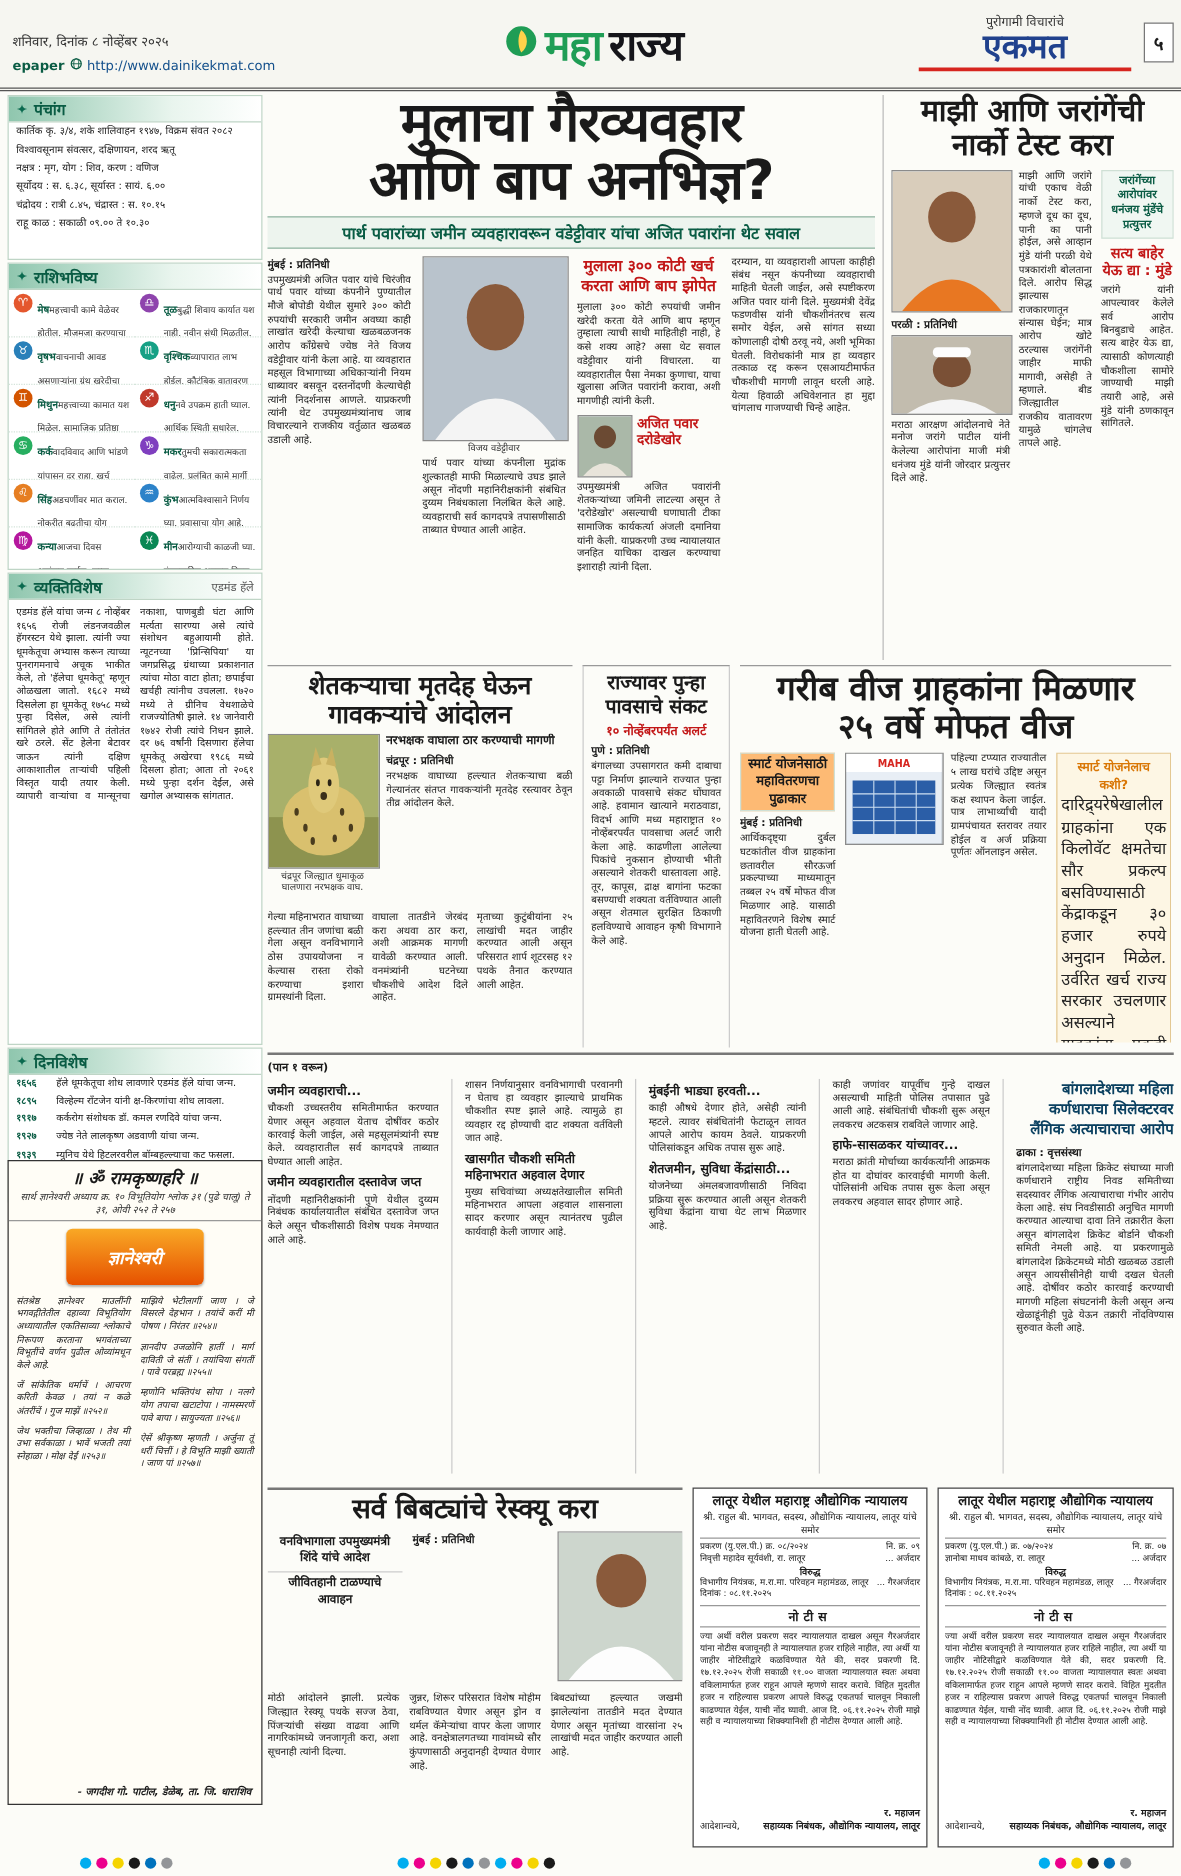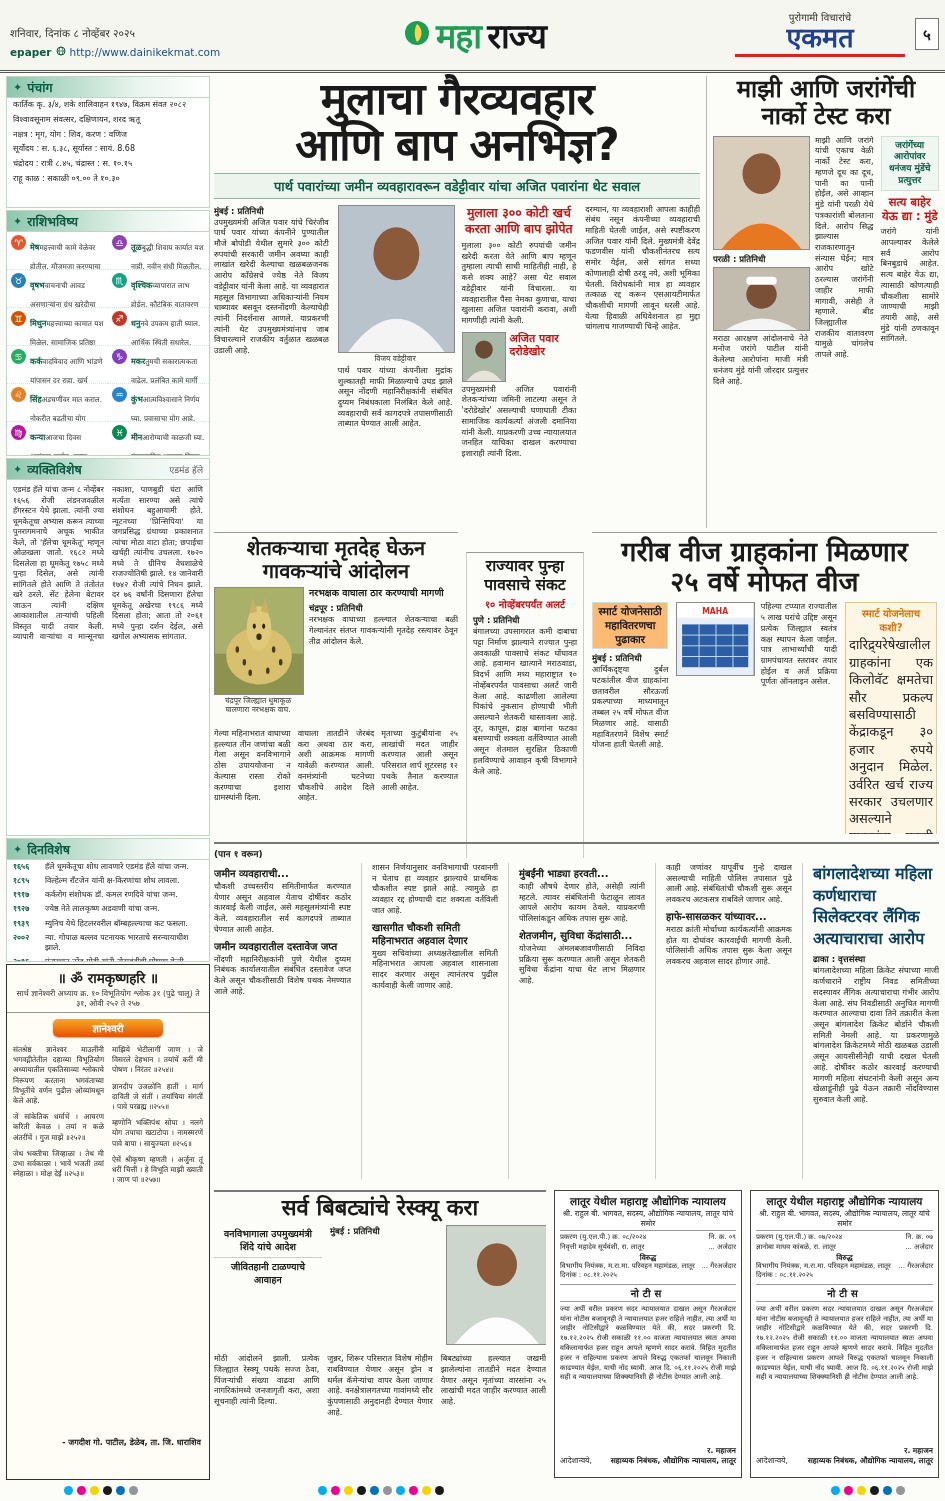--- a/index.html
+++ b/index.html
@@ -44,21 +44,21 @@
   .rashi-item:nth-of-type(12n+11) .rashi-sym{background:#b5179e}.rashi-item:nth-of-type(12n+12) .rashi-sym{background:#0a8754}
   .rashi-name{font-weight:bold;font-size:8px;color:#0a5c44;}
   .rashi-txt{font-size:7.2px;line-height:1.25;color:#333;}
   .vyakti-body{column-count:2;column-gap:8px;font-size:7.8px;line-height:1.35;text-align:justify;padding:5px 6px;height:352px;}
   .din-item{display:flex;gap:4px;font-size:7.8px;padding:2px 6px;line-height:1.3;}
   .din-year{font-weight:bold;color:#0a5c44;flex:0 0 28px;}
   .dny{border:1.5px solid #333;background:#fffdf6;overflow:hidden;}
   .dny-title{text-align:center;font-weight:bold;font-size:13.5px;padding:4px 0 1px;}
   .dny-sub{font-size:7.8px;text-align:center;padding:0 8px 4px;border-bottom:1px solid #999;color:#333;}
   .dny-brand{background:linear-gradient(#f9a825,#e65100);color:#fff;font-weight:800;text-align:center;margin:6px auto;width:110px;
-             padding:2px 0;border-radius:5px;font-size:10px;box-shadow:0 1px 2px rgba(0,0,0,.3);}
+             padding:13px 0;border-radius:5px;font-size:14px;box-shadow:0 1px 2px rgba(0,0,0,.3);}
   .dny-body{column-count:2;column-gap:8px;font-size:7.3px;line-height:1.4;text-align:justify;padding:2px 6px;height:386px;}
   .dny-body .v{margin:0 0 6px;}
   .dny-sign{text-align:right;font-size:8px;font-weight:bold;padding:3px 8px;}
 
   
   .lead-hl{font-size:44px;font-weight:800;text-align:center;line-height:1.04;letter-spacing:-1px;}
   .lead-sub{margin-top:5px;background:#edf4ee;border-top:1px solid #8fb3a0;border-bottom:1px solid #8fb3a0;color:#0a5c44;
             font-weight:bold;text-align:center;font-size:13px;padding:3px 0;}
   .lead-cols{display:grid;grid-template-columns:repeat(4,1fr);gap:9px;padding-top:6px;height:316px;overflow:hidden;}
   .inset-red{color:#c21717;font-weight:800;font-size:12.5px;text-align:center;line-height:1.3;margin-bottom:4px;}
@@ -88,21 +88,21 @@
   .side1-head{color:#d97706;font-weight:800;font-size:10px;text-align:center;margin-bottom:2px;}
   .side2{border:1px solid #ddd;background:#fff;padding:3px;margin-top:6px;}
   .side2-head{background:#f6e8ae;font-weight:800;font-size:10px;text-align:center;padding:2px;margin-bottom:2px;}
 
   .jump{border-top:2px solid #777;padding-top:3px;}
   .jump-label{font-weight:bold;font-size:9px;}
   .jump-cols{display:grid;grid-template-columns:repeat(5,1fr);gap:10px;height:316px;overflow:hidden;margin-top:3px;}
   .jcol{overflow:hidden;}
   .jcol + .jcol{border-left:1px solid #ccc;padding-left:10px;}
   .jhead{font-weight:800;font-size:10px;line-height:1.3;margin:4px 0 2px;}
-  .bd-head{font-weight:800;font-size:16px;line-height:1.35;color:#0a4060;margin-bottom:4px;}
+  .bd-head{font-weight:800;font-size:12px;line-height:1.35;color:#0a4060;margin-bottom:4px;text-align:right;}
 
   .rescue{border-top:2px solid #777;padding-top:4px;overflow:hidden;}
   .rescue-hl{font-size:22px;font-weight:800;text-align:center;line-height:1.1;}
   .rescue-top{display:grid;grid-template-columns:108px 1fr 100px;gap:8px;margin-top:5px;height:124px;overflow:hidden;}
   .rescue-sub{font-weight:bold;font-size:9.5px;text-align:center;line-height:1.35;padding:3px 2px;border-bottom:1px solid #ccc;}
   .rescue-cols{display:grid;grid-template-columns:repeat(3,1fr);gap:8px;margin-top:5px;height:122px;overflow:hidden;}
 
   .notice{border:1.2px solid #444;background:#fff;padding:4px 5px;overflow:hidden;}
   .notice-title{font-weight:800;font-size:10.5px;text-align:center;line-height:1.25;}
   .notice-judge{font-size:7.5px;text-align:center;border-bottom:1px solid #999;padding-bottom:2px;margin-bottom:2px;}
@@ -152,21 +152,21 @@
   <div class="abs pageno">५</div>
 
   <div class="abs sec" style="left:6px;top:76px;width:202px;height:130px;">
     <div class="sec-head">
         <span class="dia">✦</span>
         <span class="t">पंचांग</span>
       </div>
     <div class="pan-line">कार्तिक कृ. ३/४, शके शालिवाहन १९४७, विक्रम संवत २०८२</div>
     <div class="pan-line">विश्वावसूनाम संवत्सर, दक्षिणायन, शरद ऋतू</div>
     <div class="pan-line">नक्षत्र : मृग, योग : शिव, करण : वणिज</div>
-    <div class="pan-line">सूर्योदय : स. ६.३८, सूर्यास्त : सायं. 8.68</div>
+    <div class="pan-line">सूर्योदय : स. ६.३८, सूर्यास्त : सायं. ६.००</div>
     <div class="pan-line">चंद्रोदय : रात्री ८.४५, चंद्रास्त : स. १०.१५</div>
     <div class="pan-line">राहू काळ : सकाळी ०९.०० ते १०.३०</div>
   </div>
 
   <div class="abs sec" style="left:6px;top:210px;width:202px;height:244px;">
     <div class="sec-head">
         <span class="dia">✦</span>
         <span class="t">राशिभविष्य</span>
       </div>
     <div class="rashi-grid">
@@ -258,21 +258,21 @@
     <div class="din-item">
         <span class="din-year">२००२</span>
         <span>न्या. गोपाळ बल्लव पटनायक भारताचे सरन्यायाधीश झाले.</span>
       </div>
     <div class="din-item">
         <span class="din-year">२०१६</span>
         <span>पंतप्रधान नरेंद्र मोदी यांनी नोटाबंदीची घोषणा केली.</span>
       </div>
   </div>
 
-  <div class="abs dny" style="left:6px;top:964px;width:202px;height:514px;">
+  <div class="abs dny" style="left:6px;top:928px;width:202px;height:514px;font-style:italic;">
     <div class="dny-title">॥ ॐ रामकृष्णहरि ॥</div>
     <div class="dny-sub">सार्थ ज्ञानेश्वरी अध्याय क्र. १० विभूतियोग श्लोक ३१ (पुढे चालू) ते ३१, ओवी २५२ ते २५७</div>
     <div class="dny-brand">ज्ञानेश्वरी</div>
     <div class="dny-body">
       <p class="v">संतश्रेष्ठ ज्ञानेश्वर माउलींनी भगवद्गीतेतील दहाव्या विभूतियोग अध्यायातील एकतिसाव्या श्लोकाचे निरूपण करताना भगवंताच्या विभूतींचे वर्णन पुढील ओव्यांमधून केले आहे.</p>
       <p class="v">जें सांकेतिक धर्माचें । आचरण करिती केवळ । तयां न कळे अंतरींचें । गुज माझें ॥२५२॥</p>
       <p class="v">जेथ भक्तीचा जिव्हाळा । तेथ मी उभा सर्वकाळा । भावें भजती तयां स्नेहाळा । मोक्ष देईं ॥२५३॥</p>
       <p class="v">माझिये भेटीलागीं जाण । जे विसरले देहभान । तयांचें करीं मी पोषण । निरंतर ॥२५४॥</p>
       <p class="v">ज्ञानदीप उजळोनि हातीं । मार्ग दाविती जे संतीं । तयांचिया संगतीं । पावे परब्रह्म ॥२५५॥</p>
       <p class="v">म्हणोनि भक्तिपंथ सोपा । नलगे योग तपाचा खटाटोपा । नामस्मरणें पावे बापा । सायुज्यता ॥२५६॥</p>
@@ -388,21 +388,21 @@
         <p class="body-txt">नरभक्षक वाघाच्या हल्ल्यात शेतकऱ्याचा बळी गेल्यानंतर संतप्त गावकऱ्यांनी मृतदेह रस्त्यावर ठेवून तीव्र आंदोलन केले.</p>
       </div>
     </div>
     <div class="farmer-cols">
       <p class="body-txt">गेल्या महिनाभरात वाघाच्या हल्ल्यात तीन जणांचा बळी गेला असून वनविभागाने ठोस उपाययोजना न केल्यास रास्ता रोको करण्याचा इशारा ग्रामस्थांनी दिला.</p>
       <p class="body-txt">वाघाला तातडीने जेरबंद करा अथवा ठार करा, अशी आक्रमक मागणी यावेळी करण्यात आली. वनमंत्र्यांनी घटनेच्या चौकशीचे आदेश दिले आहेत.</p>
       <p class="body-txt">मृताच्या कुटुंबीयांना २५ लाखांची मदत जाहीर करण्यात आली असून परिसरात शार्प शूटरसह १२ पथके तैनात करण्यात आली आहेत.</p>
     </div>
   </div>
 
-  <div class="abs mid" style="left:466px;top:552px;width:118px;height:306px;border-left:1px solid #ccc;border-right:1px solid #ccc;padding:4px 6px 0;box-sizing:border-box;">
+  <div class="abs mid" style="left:466px;top:532px;width:118px;height:306px;border-left:1px solid #ccc;border-right:1px solid #ccc;padding:4px 6px 0;box-sizing:border-box;">
     <div class="rain-hl">राज्यावर पुन्हा पावसाचे संकट</div>
     <div class="rain-alert">१० नोव्हेंबरपर्यंत अलर्ट</div>
     <div class="dateline">पुणे : प्रतिनिधी</div>
     <p class="body-txt">बंगालच्या उपसागरात कमी दाबाचा पट्टा निर्माण झाल्याने राज्यात पुन्हा अवकाळी पावसाचे संकट घोंघावत आहे. हवामान खात्याने मराठवाडा, विदर्भ आणि मध्य महाराष्ट्रात १० नोव्हेंबरपर्यंत पावसाचा अलर्ट जारी केला आहे. काढणीला आलेल्या पिकांचे नुकसान होण्याची भीती असल्याने शेतकरी धास्तावला आहे. तूर, कापूस, द्राक्ष बागांना फटका बसण्याची शक्यता वर्तविण्यात आली असून शेतमाल सुरक्षित ठिकाणी हलविण्याचे आवाहन कृषी विभागाने केले आहे.</p>
   </div>
 
   <div class="abs mid" style="left:592px;top:532px;width:345px;height:306px;">
     <div class="power-hl">गरीब वीज ग्राहकांना मिळणार</div>
     <div class="power-hl">२५ वर्षे मोफत वीज</div>
     <div class="power-cols">

